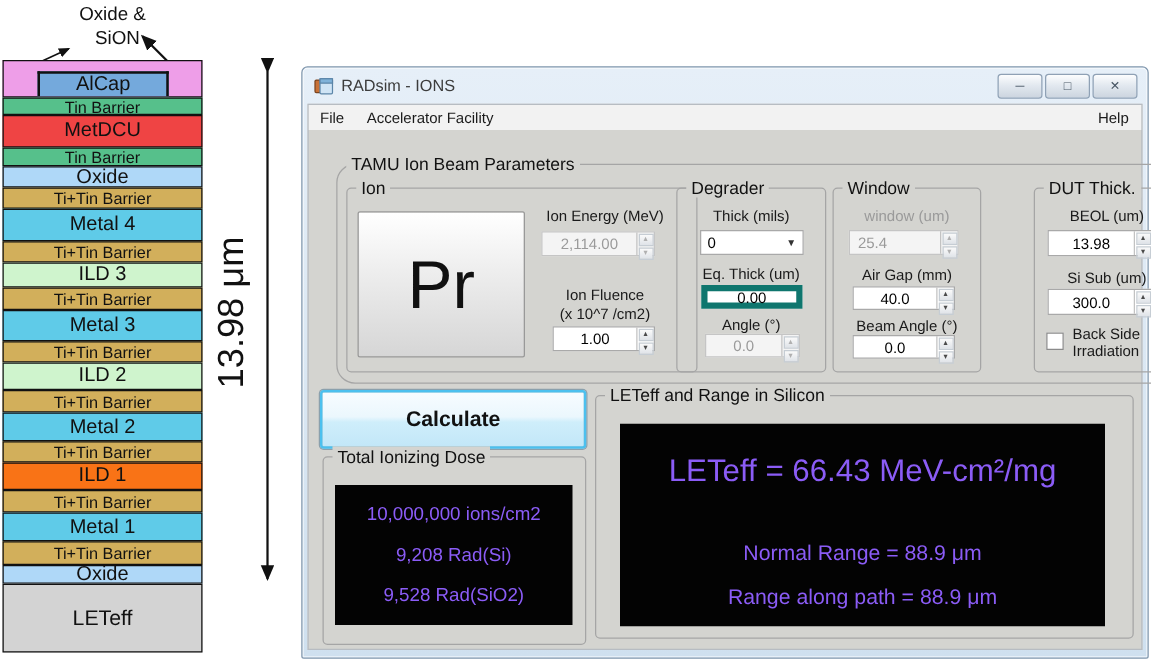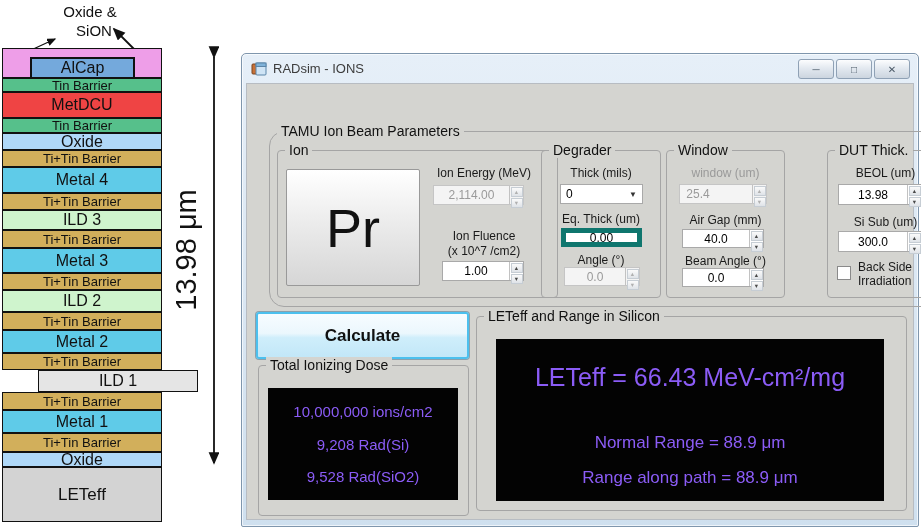--- a/index.html
+++ b/index.html
@@ -121,21 +121,21 @@
       <div class="layer" style="height: 26px; background: rgb(95, 203, 232);">Metal 4</div>
       <div class="layer small" style="height: 17px; background: rgb(210, 175, 91);">Ti+Tin Barrier</div>
       <div class="layer" style="height: 20px; background: rgb(207, 244, 205);">ILD 3</div>
       <div class="layer small" style="height: 18px; background: rgb(210, 175, 91);">Ti+Tin Barrier</div>
       <div class="layer" style="height: 25px; background: rgb(95, 203, 232);">Metal 3</div>
       <div class="layer small" style="height: 17px; background: rgb(210, 175, 91);">Ti+Tin Barrier</div>
       <div class="layer" style="height: 22px; background: rgb(207, 244, 205);">ILD 2</div>
       <div class="layer small" style="height: 18px; background: rgb(210, 175, 91);">Ti+Tin Barrier</div>
       <div class="layer" style="height: 23px; background: rgb(95, 203, 232);">Metal 2</div>
       <div class="layer small" style="height: 17px; background: rgb(210, 175, 91);">Ti+Tin Barrier</div>
-      <div class="layer" style="height: 22px; background: #e5e5e5; margin-left: 36px;">ILD 1</div>
+      <div class="layer" style="height: 22px; background: #f97316;">ILD 1</div>
       <div class="layer small" style="height: 18px; background: rgb(210, 175, 91);">Ti+Tin Barrier</div>
       <div class="layer" style="height: 23px; background: rgb(95, 203, 232);">Metal 1</div>
       <div class="layer small" style="height: 19px; background: rgb(210, 175, 91);">Ti+Tin Barrier</div>
       <div class="layer" style="height: 15px; background: rgb(175, 216, 248);">Oxide</div>
       <div class="layer large" style="height: 55px; background: rgb(211, 211, 211);">LETeff</div>
     </div>
   <div class="thickness">13.98 μm</div>
 </div>
 
 <div class="app">
@@ -149,20 +149,25 @@
     <span class="title-text">RADsim - IONS</span>
     <div class="win-controls">
       <div class="win-btn">─</div>
       <div class="win-btn">□</div>
       <div class="win-btn">✕</div>
     </div>
   </div>
 
   <div class="client">
 
+    <div class="menubar">
+      <span class="menu-item">File</span>
+      <span class="menu-item">Accelerator Facility</span>
+      <span class="menu-help">Help</span>
+    </div>
 
     <div class="groupbox" style="left:22px; top:47px; width:691px; height:176px;border-radius:15px;">
       <span class="grouplabel">TAMU Ion Beam Parameters</span>
 
       <div class="groupbox" style="left:7px; top:18px; width:281px; height:148px;">
         <span class="grouplabel">Ion</span>
         <div class="pr-btn">Pr</div>
 
         <div class="flabel" style="left:136px; width:140px; top:15px;">Ion Energy (MeV)</div>
         <div class="spin dis" style="left:155px; top:34px; width:91px; height:20px;">

